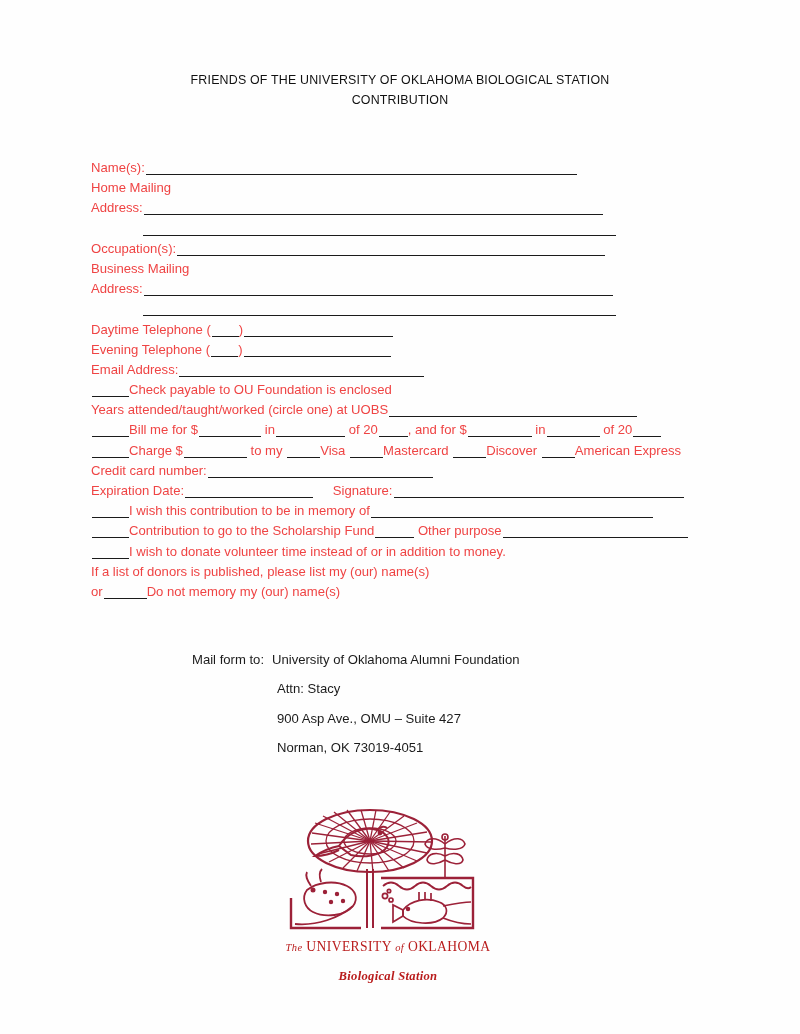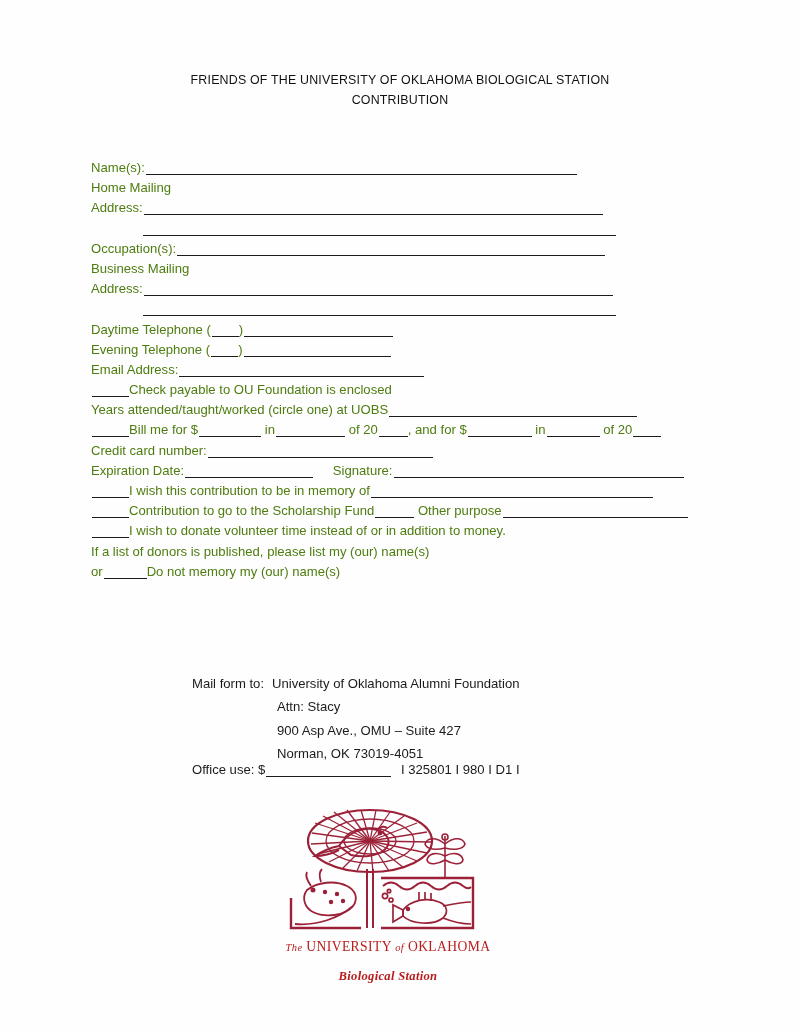--- a/index.html
+++ b/index.html
@@ -38,49 +38,49 @@
   }
 
   
   .form {
     position: absolute;
     top: 158px;
     left: 91px;
     width: 615px;
     font-size: 13.1px;
     line-height: 20.2px;
-    color: #4d7c0f;
+    color: #ef4444;
   }
   .row {
     white-space: nowrap;
     height: 20.2px;
   }
 
   
   .u {
     display: inline-block;
     border-bottom: 1.2px solid #1b1b1b;
     vertical-align: -3px;
     height: 11px;
     margin: 0 0 0 1px;
   }
   .ind-cont { padding-left: 51px; }
 
   
   .mailto {
     position: absolute;
-    top: 672px;
+    top: 648px;
     left: 192px;
     font-size: 13.1px;
     line-height: 23.4px;
     color: #1b1b1b;
   }
   .mailto .lead { display: inline-block; }
   .mailto .col2 { display: inline-block; padding-left: 8px; }
-  .mailto .indented { padding-left: 85px; }
+  .mailto .indented { padding-left: 85px; margin-top: 6px; }
 
   .officeuse {
     position: absolute;
     top: 760px;
     left: 192px;
     font-size: 13.1px;
     line-height: 20px;
     color: #1b1b1b;
     white-space: nowrap;
   }
@@ -182,20 +182,28 @@
     </div>
 
     <div class="row">
       <span class="u" style="width:37px"></span><span>Bill me for $</span><span class="u" style="width:62px"></span>
       <span>in</span><span class="u" style="width:69px"></span>
       <span>of 20</span><span class="u" style="width:29px"></span><span>, and for $</span><span class="u" style="width:64px"></span>
       <span>in</span><span class="u" style="width:53px"></span>
       <span>of 20</span><span class="u" style="width:28px"></span>
     </div>
 
+    <div class="row">
+      <span class="u" style="width:37px"></span><span>Charge $</span><span class="u" style="width:63px"></span>
+      <span>to my</span>
+      <span class="u" style="width:33px"></span><span>Visa</span>
+      <span class="u" style="width:33px"></span><span>Mastercard</span>
+      <span class="u" style="width:33px"></span><span>Discover</span>
+      <span class="u" style="width:33px"></span><span>American Express</span>
+    </div>
 
     <div class="row">
       <span>Credit card number:</span><span class="u" style="width:225px"></span>
     </div>
 
     <div class="row">
       <span>Expiration Date:</span><span class="u" style="width:128px"></span>
       <span style="padding-left:16px">Signature:</span><span class="u" style="width:290px"></span>
     </div>
 
@@ -231,24 +239,20 @@
       <span>Attn:  Stacy</span>
     </div>
     <div class="indented">
       <span>900 Asp Ave., OMU – Suite 427</span>
     </div>
     <div class="indented">
       <span>Norman, OK  73019-4051</span>
     </div>
   </div>
 
-  <div class="officeuse">
-    <span>Office use:  $</span><span class="u" style="width:125px"></span>
-    <span style="padding-left:6px">I 325801 I 980 I D1 I</span>
-  </div>
 
   <div class="logo">
     <svg viewBox="0 0 222 140" xmlns="http://www.w3.org/2000/svg">
       <g stroke="#9c2138" fill="none" stroke-width="1.5">
 
         <g stroke-width="1.4">
           <ellipse cx="93" cy="35" rx="62" ry="31" stroke-width="2.2"></ellipse>
           <g stroke-width="1.3">
             <line x1="93" y1="35" x2="35" y2="27"></line>
             <line x1="93" y1="35" x2="38" y2="17"></line>

